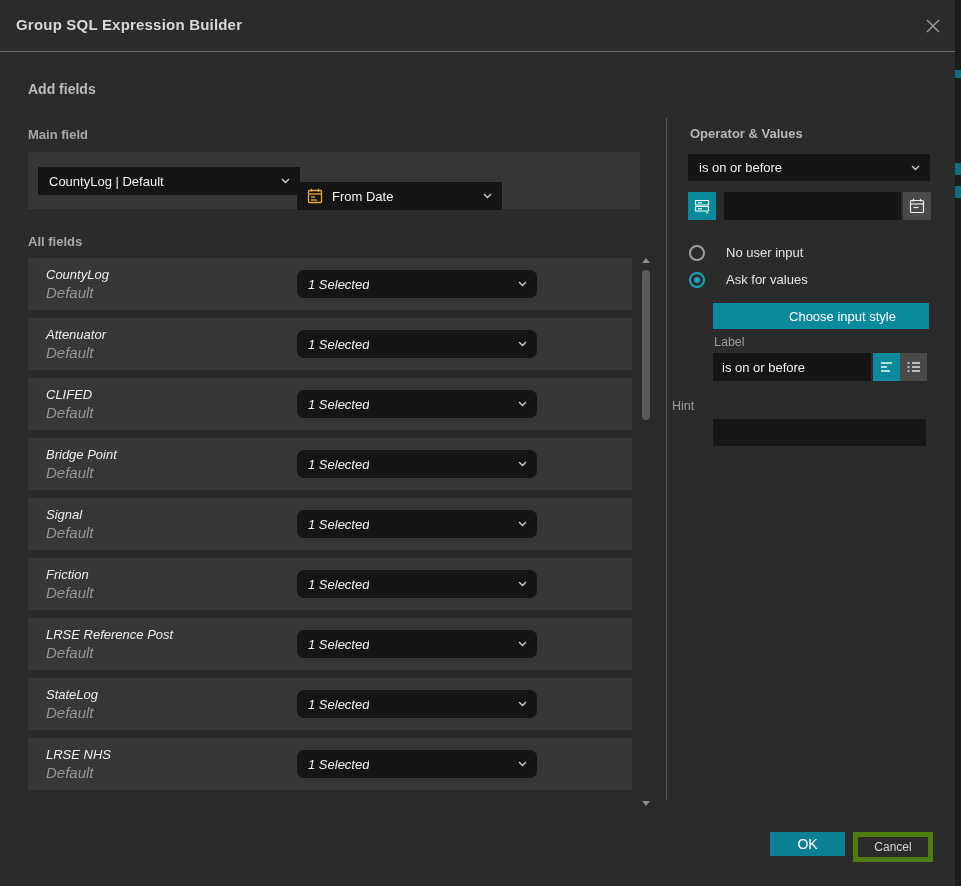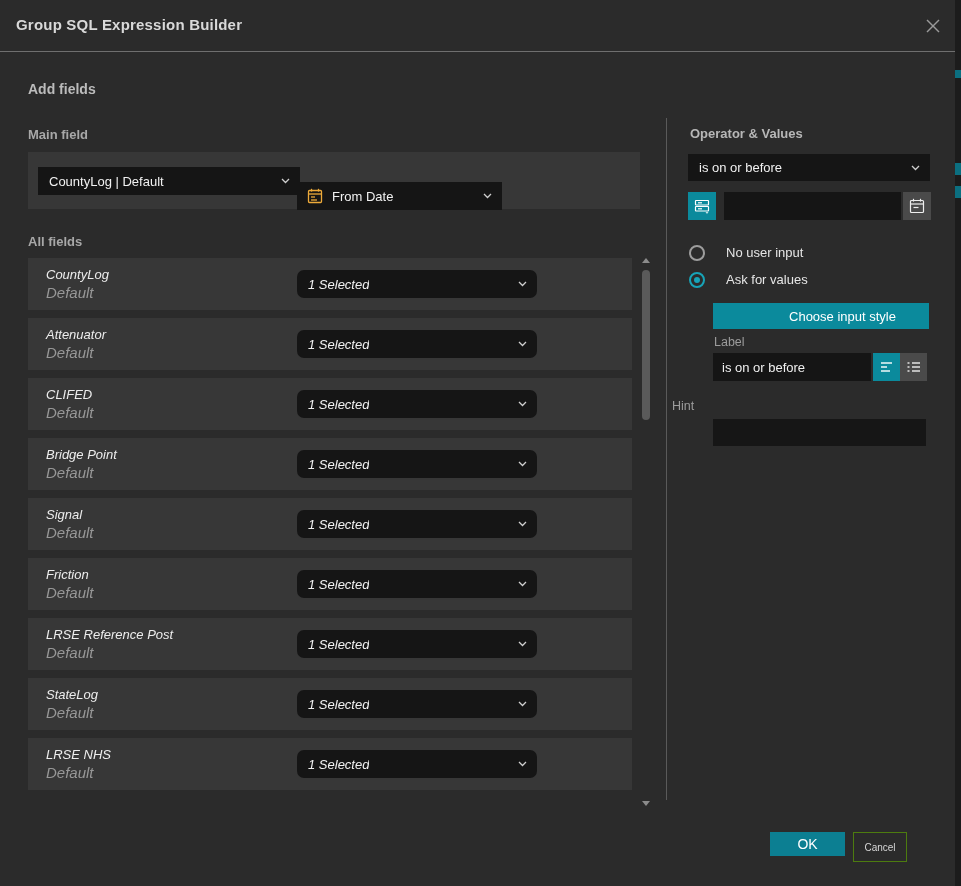--- a/index.html
+++ b/index.html
@@ -90,22 +90,22 @@
   .btn-list  { left:900px; top:353px; width:27px; height:28px; background:#4a4a4a; }
 
   .hint-input { position:absolute; left:713px; top:419px; width:213px; height:27px;
                 background:#161616; border:none; color:#f0f0f0; font-size:13px; padding:0 9px;
                 font-family:"Liberation Sans", sans-serif; }
 
   
   .ok-btn { position:absolute; left:770px; top:832px; width:75px; height:24px;
             background:#0c7f92; color:#ffffff; border:none; font-size:14px;
             font-family:"Liberation Sans", sans-serif; cursor:pointer; }
-  .cancel-btn { position:absolute; left:853px; top:832px; width:54px; height:30px;
-            background:transparent; color:#d6d6d6; border:1px solid #4d7c0f; font-size:10px;
+  .cancel-btn { position:absolute; left:853px; top:832px; width:80px; height:30px;
+            background:transparent; color:#d6d6d6; border:5px solid #4d7c0f; font-size:12px;
             font-family:"Liberation Sans", sans-serif; cursor:pointer; }
 
   
   .edge-strip { position:absolute; right:0; top:0; width:6px; height:886px; background:#1c1c1c; }
   .edge-teal { position:absolute; right:0; width:6px; background:#0b6f80; }
   .et-1 { top:70px;  height:8px; }
   .et-2 { top:163px; height:12px; }
   .et-3 { top:186px; height:12px; }
 </style>
 </head>

